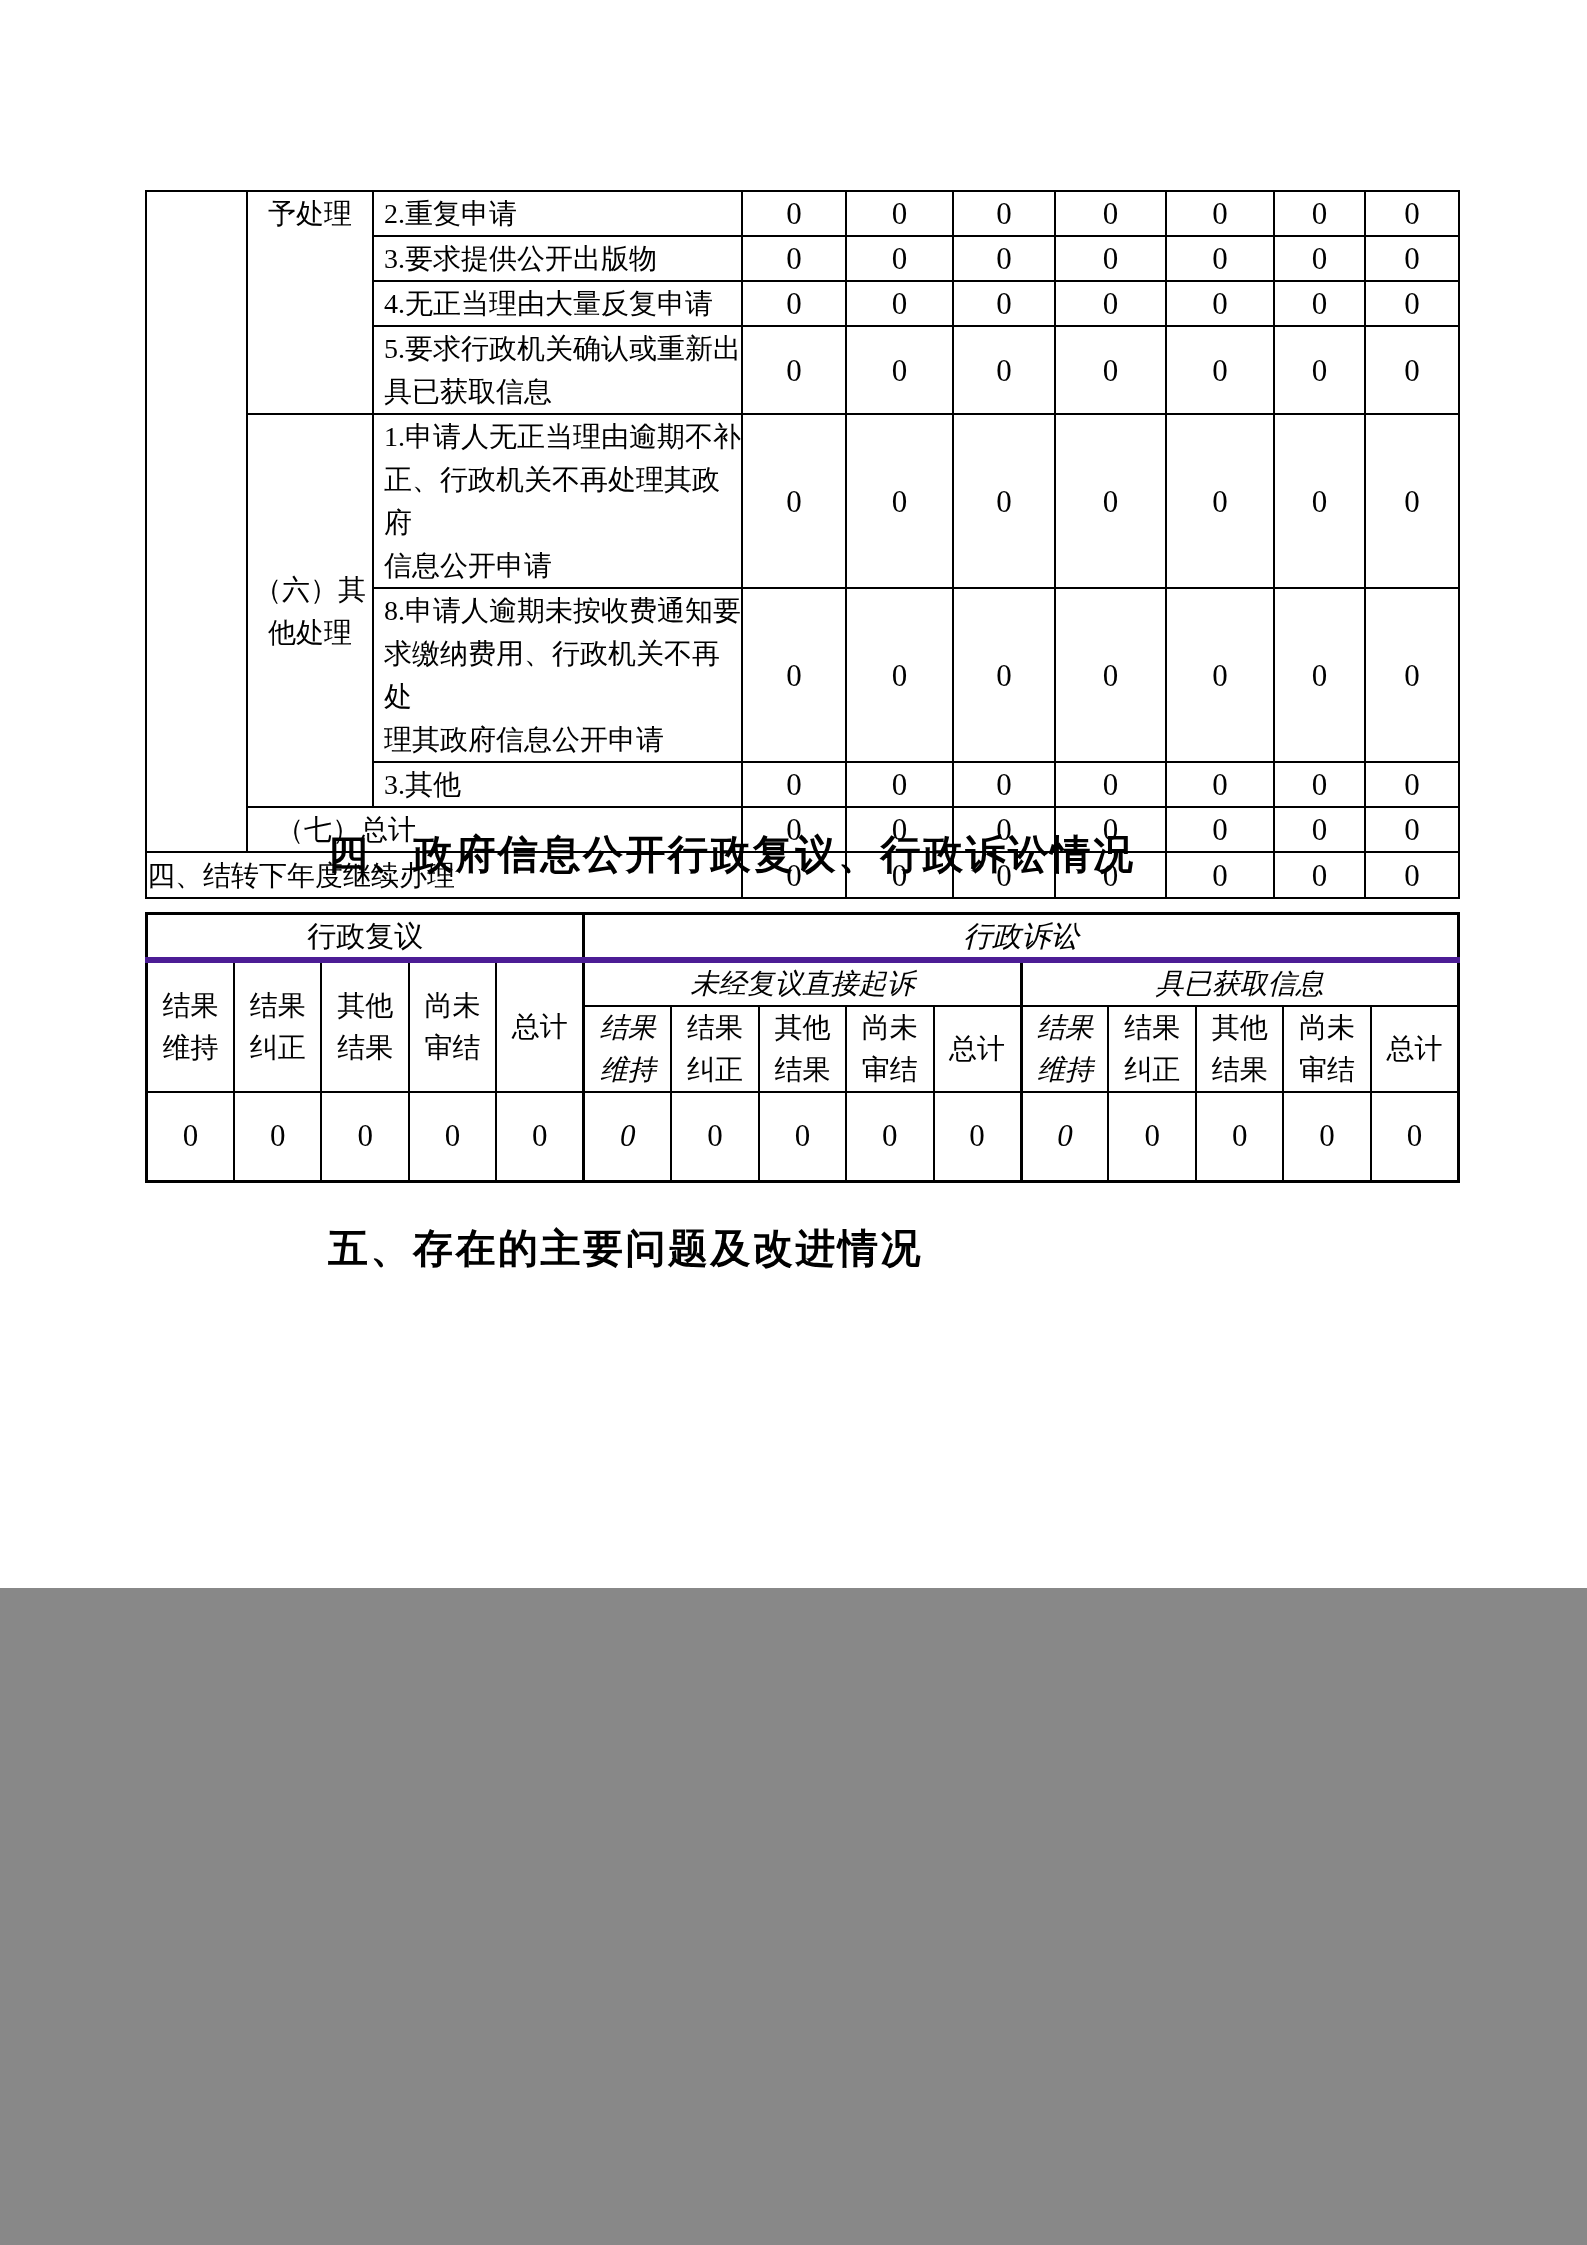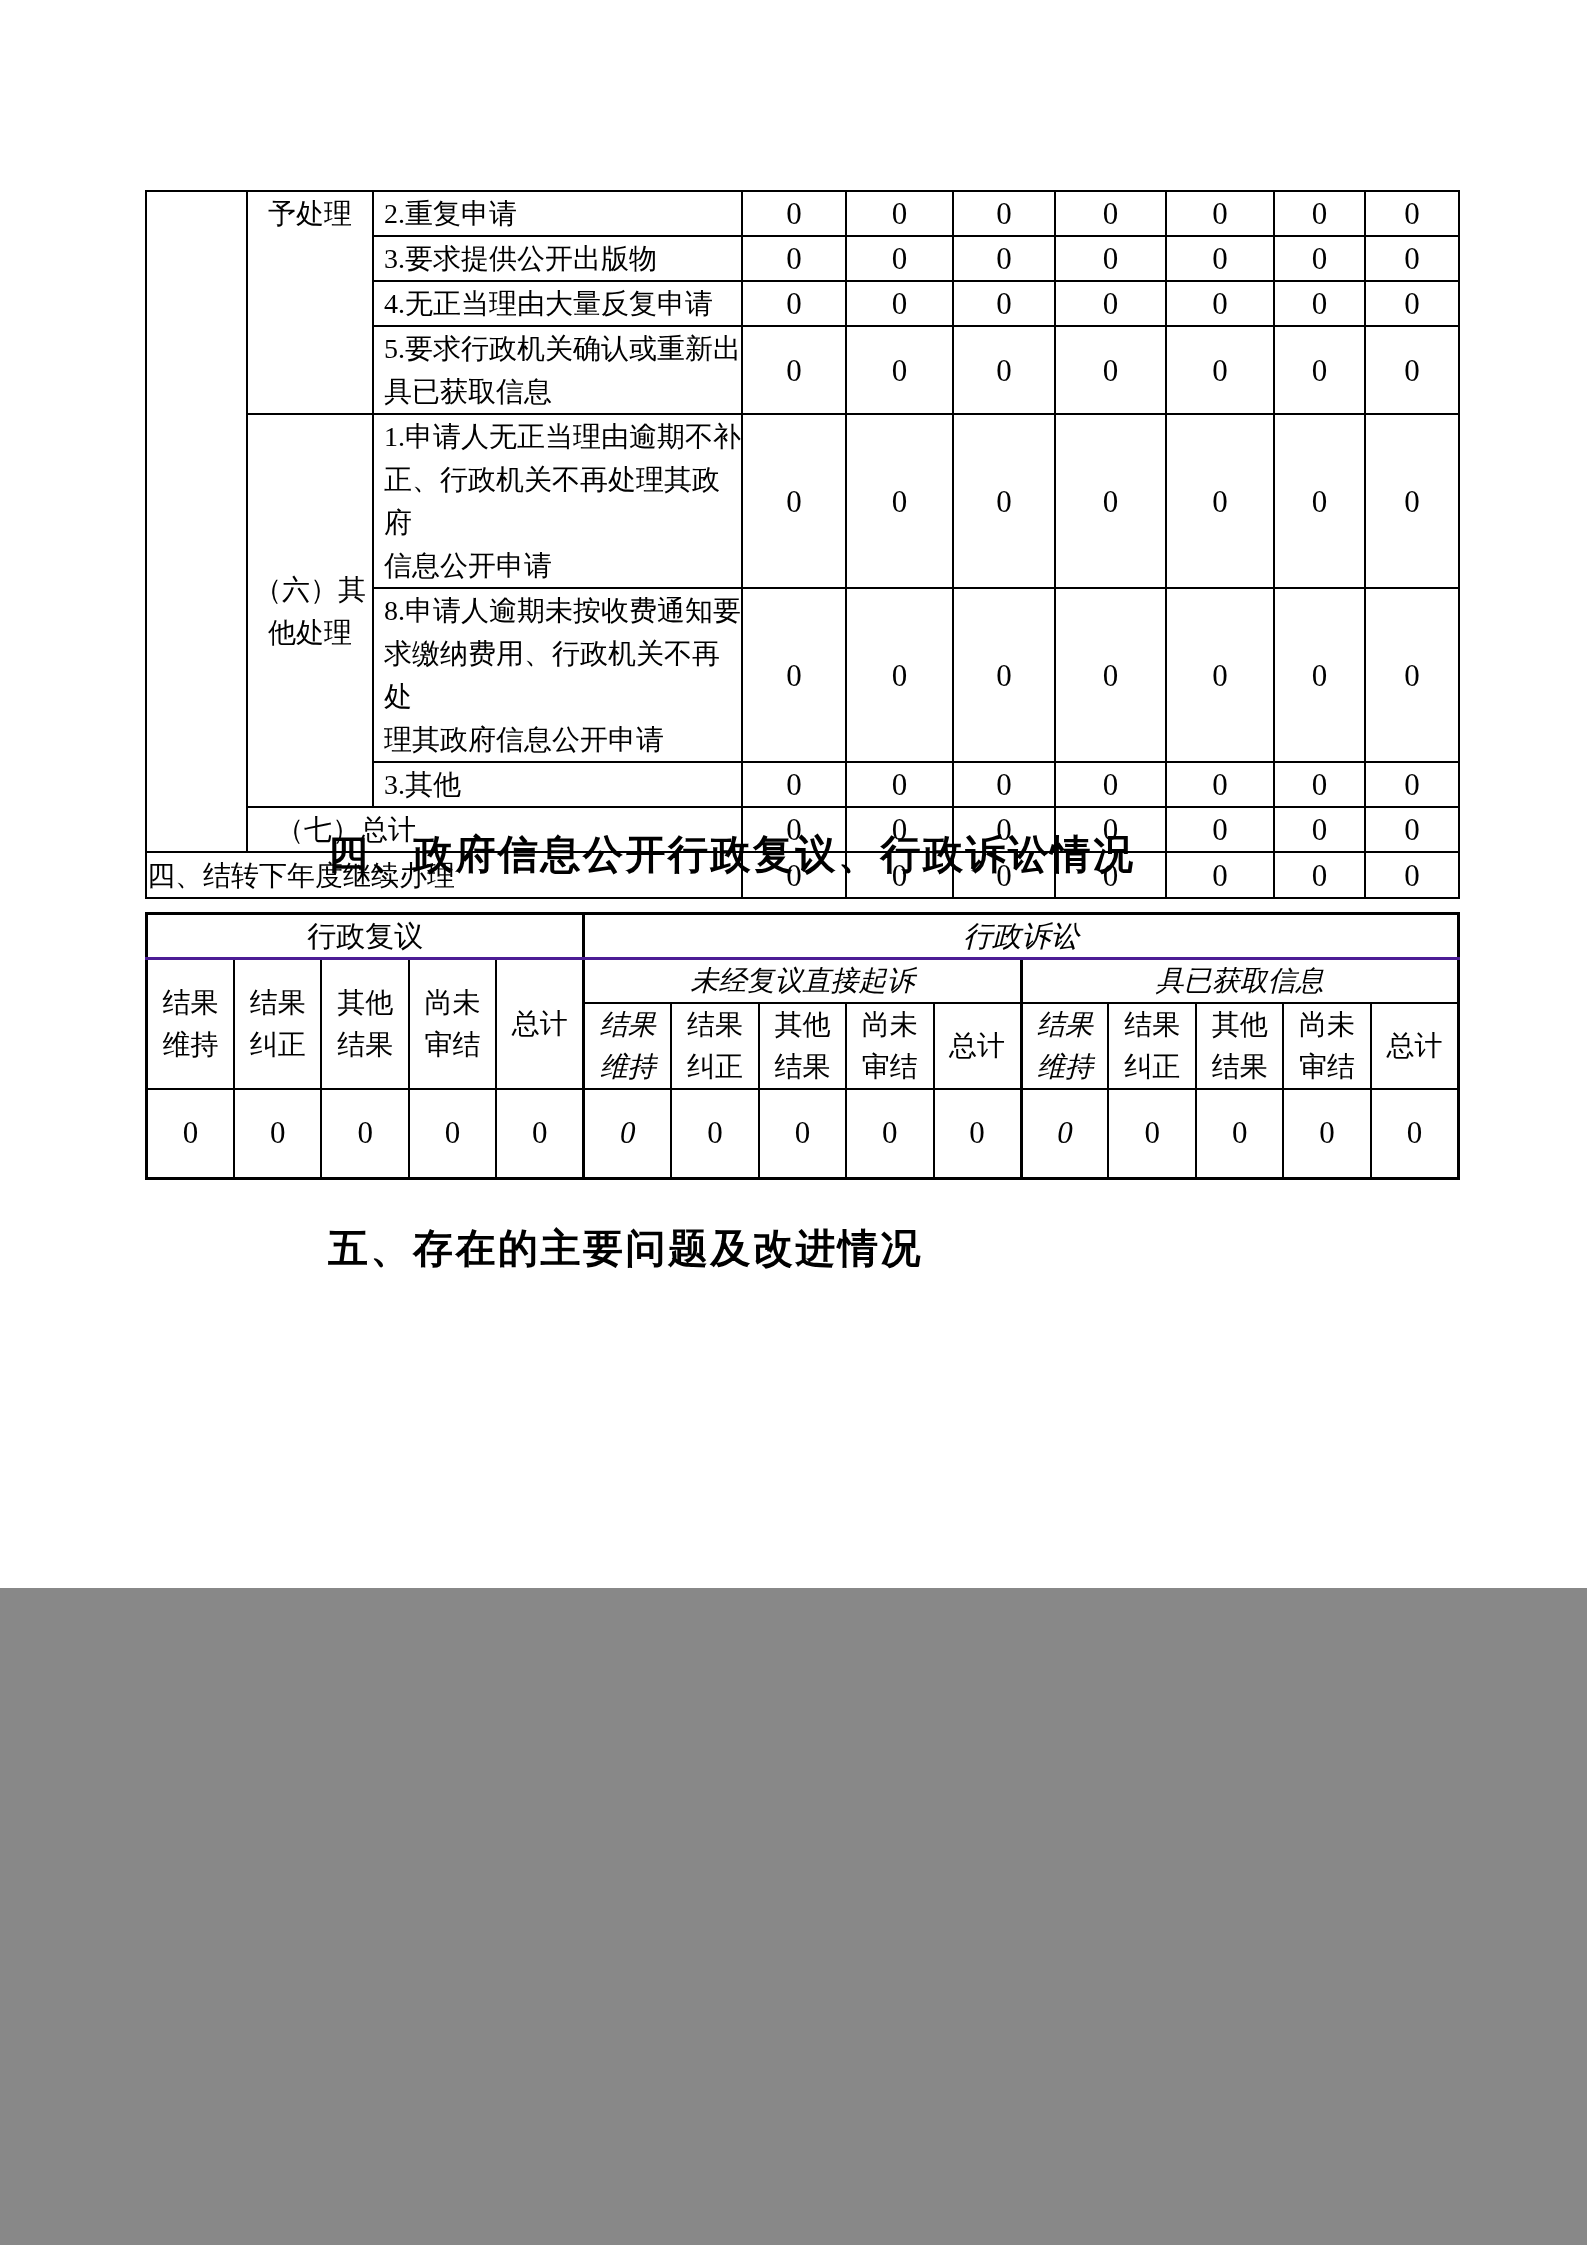--- a/index.html
+++ b/index.html
@@ -48,21 +48,21 @@
     width:1315px;
     border-collapse:collapse;table-layout:fixed;
   }
   table.t2{border:3px solid #000;}
   table.t2 td{
     border:2px solid #000;
     font-size:28px;line-height:42px;
     text-align:center;vertical-align:middle;
     padding:0;overflow:hidden;
   }
-  .t2 tr.h1 td{border-bottom:3px solid #4c1d95;font-size:29px;}
+  .t2 tr.h1 td{border-bottom:6px solid #4c1d95;font-size:29px;}
   .t2 td.bl{border-left:3px solid #000;font-style:italic;}
   .t2 td.hdr{white-space:pre-line;}
   .t2 tr.h1{height:45px;} .t2 tr.h2{height:43px;}
   .t2 tr.h3{height:85px;} .t2 tr.vals{height:89px;}
   .t2 tr.vals td{font-size:31px;}
 
   
   .paras{
     position:absolute;left:240px;top:1267px;width:1130px;
   }

